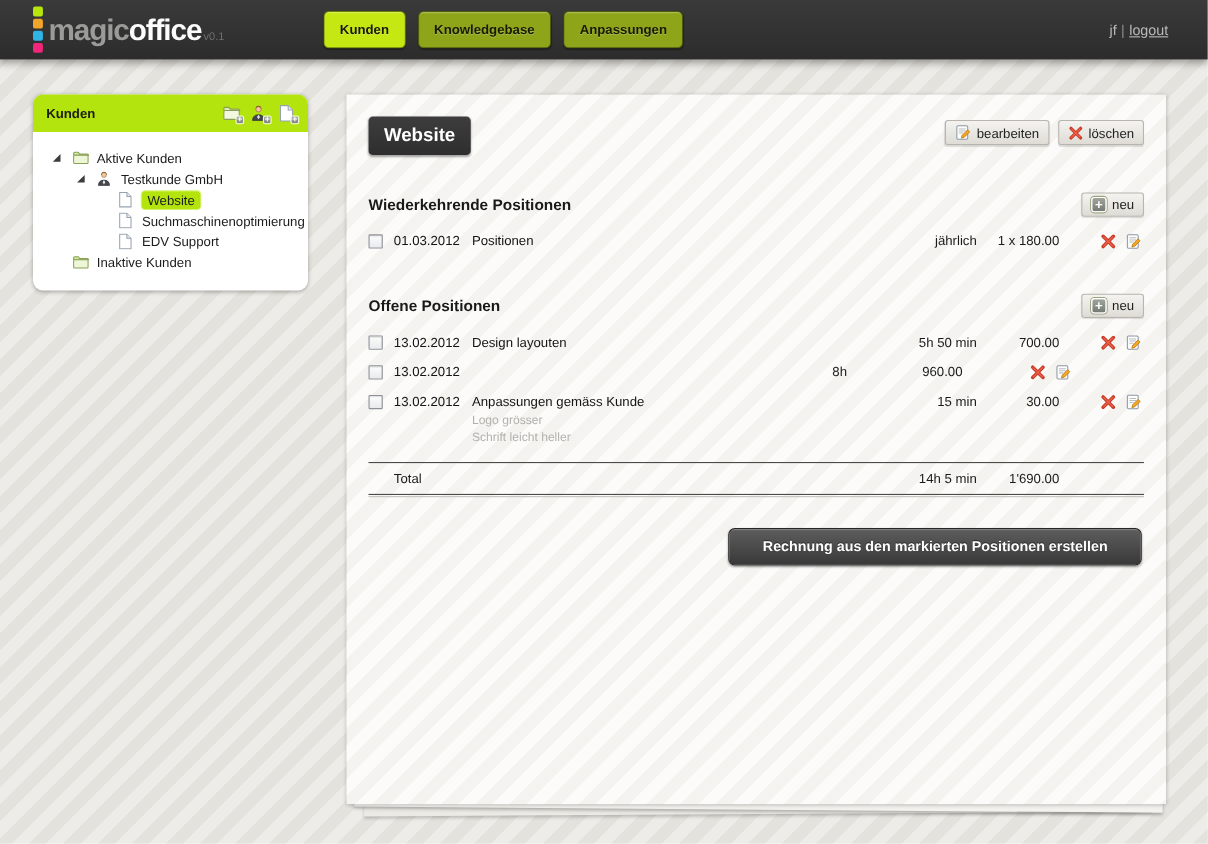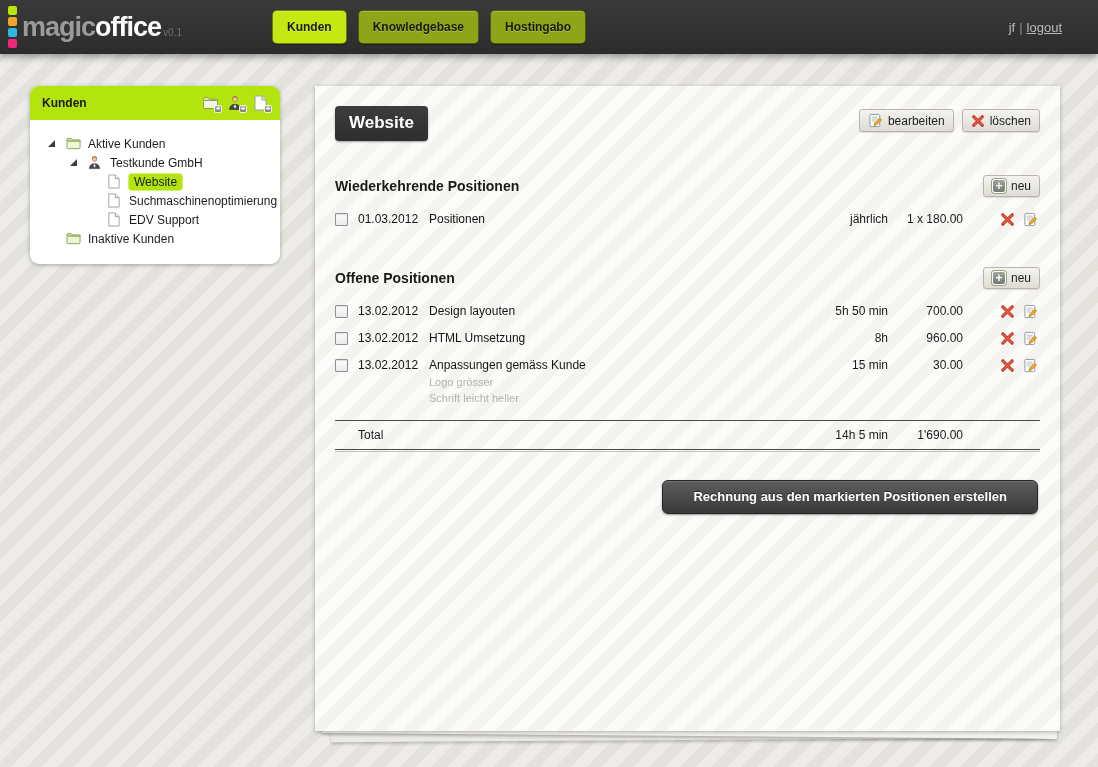--- a/index.html
+++ b/index.html
@@ -10,21 +10,21 @@
     color:#1a1a1a;
   }
 
   
   .app-header {
     position:relative; height:54px; background:linear-gradient(#3a3a3a,#2c2c2c);
     display:flex; align-items:center;
     box-shadow:0 3px 7px rgba(0,0,0,.35);
     z-index:5;
   }
-  .logo { display:flex; align-items:center; margin-left:8px; }
+  .logo { display:flex; align-items:center; margin-left:30px; }
   .logo-squares { display:flex; flex-direction:column; gap:2px; margin-right:5px; }
   .logo-squares span { width:9px; height:9px; border-radius:2px; display:block; }
   .sq-green { background:#b6e60c; }
   .sq-orange { background:#f2a52b; }
   .sq-blue { background:#2fb5e4; }
   .sq-pink { background:#f1267a; }
   .logo-text { font-size:27px; font-weight:bold; letter-spacing:-1px; line-height:1; }
   .logo-magic { color:#9b9b99; }
   .logo-office { color:#fcfcfc; }
   .logo-version { font-size:10px; font-weight:normal; color:#6f6f6f; letter-spacing:0; margin-left:2px; }
@@ -164,21 +164,21 @@
       <span class="sq-green"></span>
         <span class="sq-orange"></span>
         <span class="sq-blue"></span>
         <span class="sq-pink"></span>
     </div>
     <div class="logo-text"><span class="logo-magic">magic</span><span class="logo-office">office</span><span class="logo-version">v0.1</span></div>
   </div>
   <nav class="main-nav">
     <button class="nav-btn active">Kunden</button>
     <button class="nav-btn">Knowledgebase</button>
-    <button class="nav-btn">Hostingabo</button>
+    <button class="nav-btn">Anpassungen</button>
   </nav>
   <div class="user-area">
     <span>jf</span><span class="sep">|</span><a class="logout-link">logout</a>
   </div>
 </header>
 
 <aside class="sidebar">
   <div class="sidebar-header">
     <span class="sidebar-title">Kunden</span>
     <div class="sidebar-tools">
@@ -389,21 +389,20 @@
               </svg>
             </span>
         </span>
       </div>
 
       <div class="pos-row">
         <span class="cell-check">
             <span class="checkbox"></span>
           </span>
         <span class="cell-date">13.02.2012</span>
-        <span class="cell-desc">HTML Umsetzung</span>
         <span class="cell-dur">8h</span>
         <span class="cell-amt">960.00</span>
         <span class="cell-icons">
           <span class="icon-btn">
               <svg viewBox="0 0 16 16" width="15" height="15">
                 <path d="M3 3 L13 13 M13 3 L3 13" stroke="#c83c28" stroke-width="3.4" stroke-linecap="round"></path>
                 <path d="M3.6 3.6 L12.4 12.4 M12.4 3.6 L3.6 12.4" stroke="#e8604a" stroke-width="1.4" stroke-linecap="round"></path>
               </svg>
             </span>
           <span class="icon-btn">

